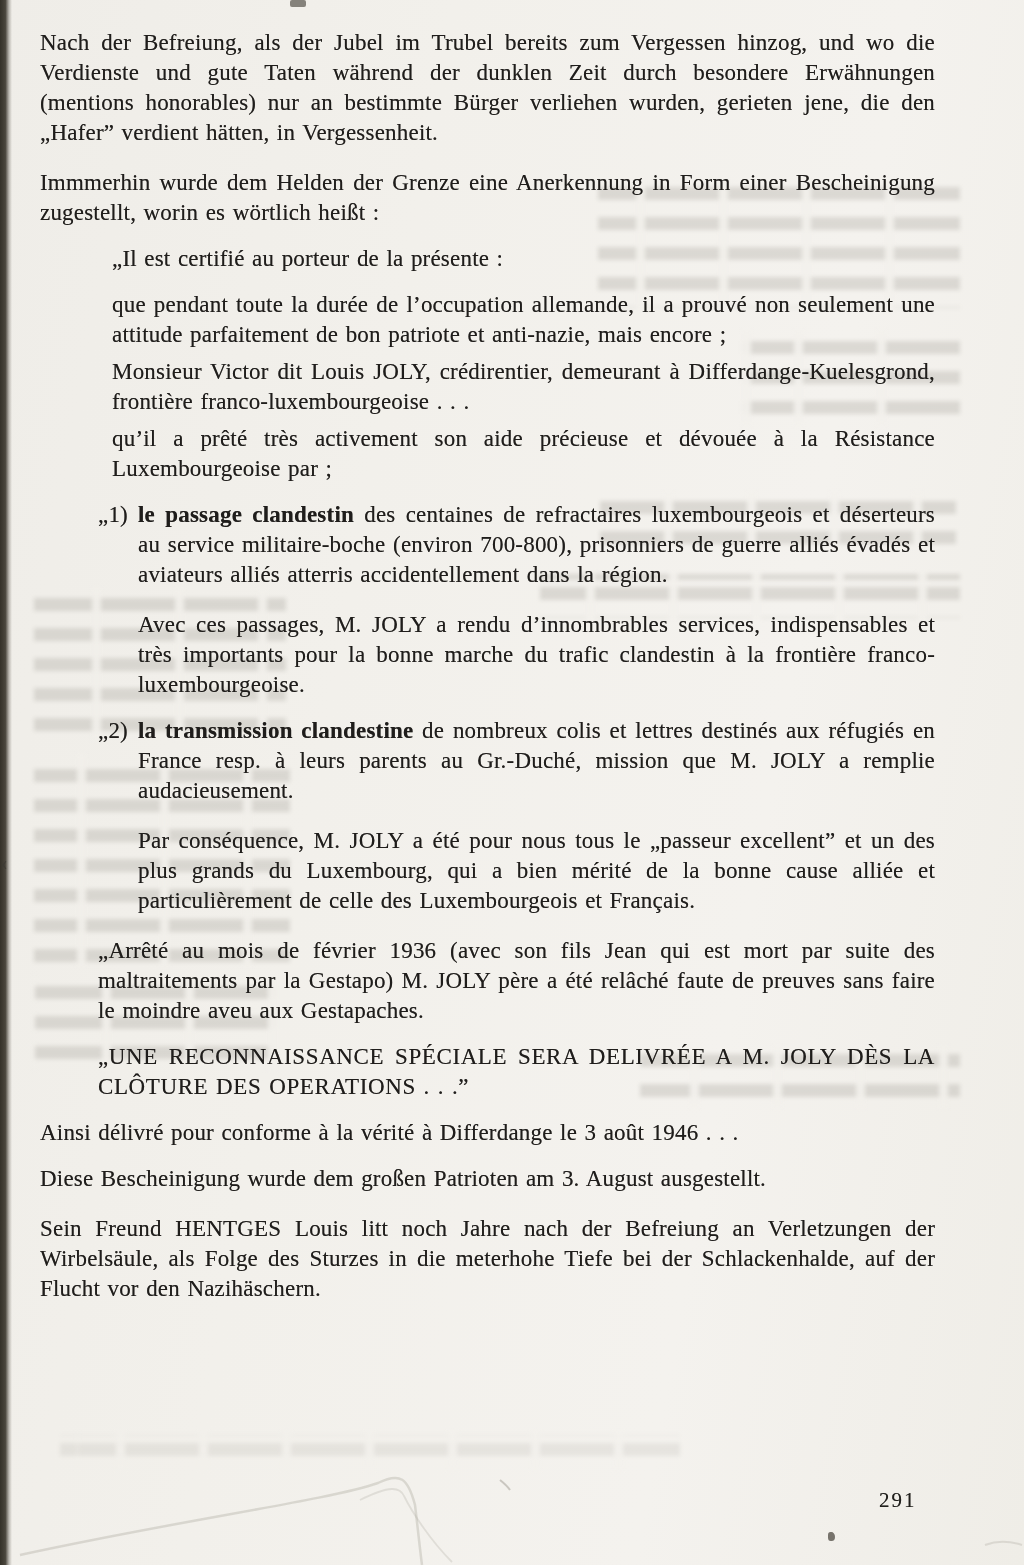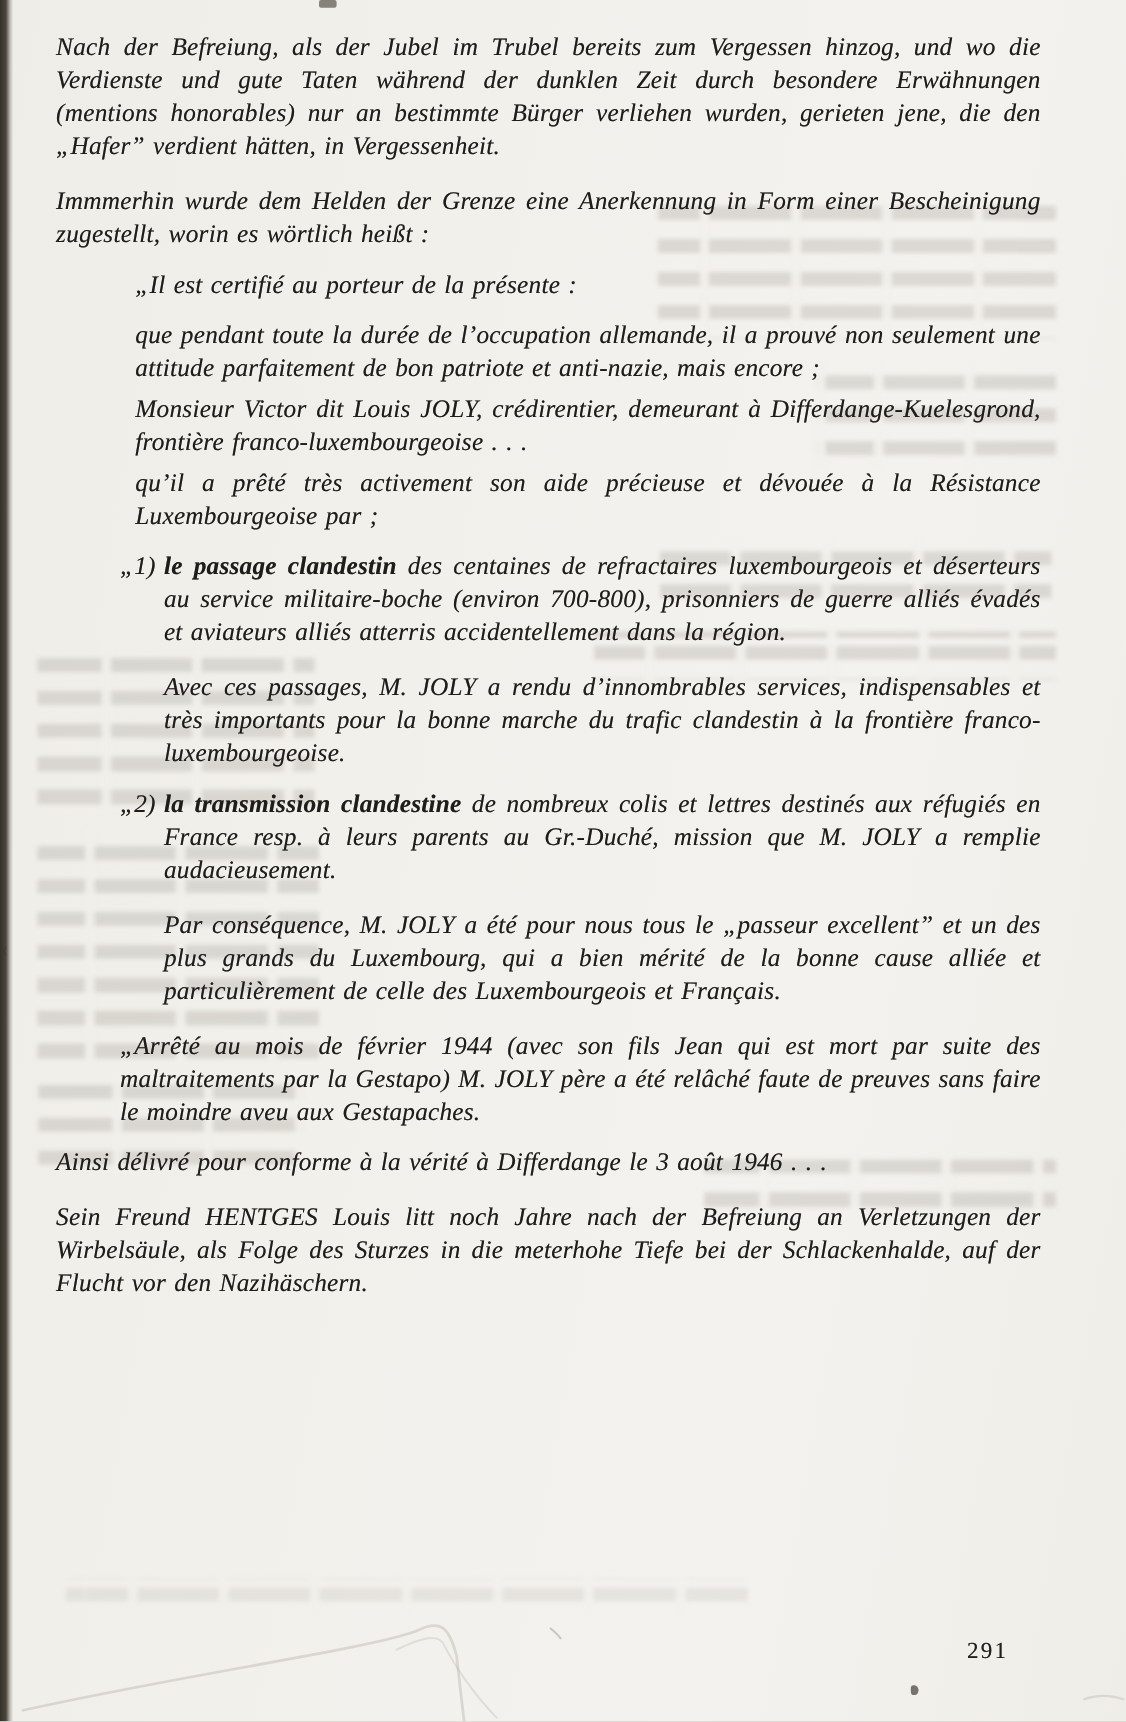--- a/index.html
+++ b/index.html
@@ -12,21 +12,21 @@
     color:#1f1d1b;
   }
   
   .edge-left{
     position:absolute;left:0;top:0;width:12px;height:100%;
     background:linear-gradient(90deg,#343129 0%,#4a463d 45%,rgba(90,85,75,.35) 75%,rgba(90,85,75,0) 100%);
   }
   .speck-top{position:absolute;left:290px;top:0;width:16px;height:7px;background:#6a675f;border-radius:2px;opacity:.8;}
   .speck-bottom{position:absolute;left:828px;top:1532px;width:7px;height:9px;background:#4d4a42;border-radius:40% 60% 55% 45%;opacity:.75;}
   .margin-mark{position:absolute;left:1px;top:852px;width:14px;height:22px;color:#3c3a34;font-size:20px;line-height:22px;opacity:.8;}
-  .text-col{position:absolute;left:51px;top:28px;width:895px;font-style:italic;}
+  .text-col{position:absolute;left:40px;top:28px;width:895px;}
   .p{
     margin:0 0 7px 0;
     font-size:23px;line-height:30px;
     text-align:justify;
     word-spacing:1.5px;letter-spacing:.2px;
     text-shadow:0 0 .5px rgba(31,29,27,.55);
   }
   .p:last-child{margin-bottom:0;}
   .indent-quote{margin-left:72px;width:auto;}
   .cite{margin-left:58px;}
@@ -89,25 +89,27 @@
     <p class="p list gap-lg">
       <span class="marker">„1)</span><b>le passage clandestin</b><span> des centaines de refractaires luxembourgeois et déserteurs au service militaire-boche (environ 700-800), prisonniers de guerre alliés évadés et aviateurs alliés atterris accidentellement dans la région.</span>
     </p>
     <p class="p cont gap-md">Avec ces passages, M. JOLY a rendu d’innombrables services, indispensables et très importants pour la bonne marche du trafic clandestin à la frontière franco-luxembourgeoise.</p>
 
     <p class="p list gap-lg">
       <span class="marker">„2)</span><b>la transmission clandestine</b><span> de nombreux colis et lettres destinés aux réfugiés en France resp. à leurs parents au Gr.-Duché, mission que M. JOLY a remplie audacieusement.</span>
     </p>
     <p class="p cont gap-md">Par conséquence, M. JOLY a été pour nous tous le „passeur excellent” et un des plus grands du Luxembourg, qui a bien mérité de la bonne cause alliée et particulièrement de celle des Luxembourgeois et Français.</p>
 
-    <p class="p cite gap-md">„Arrêté au mois de février 1944 (avec son fils Jean qui est mort par suite des maltraitements par la Gestapo) M. JOLY père a été relâché faute de preuves sans faire le moindre aveu aux Gestapaches.</p>
+    <p class="p cite gap-md">„Arrêté au mois de février 1936 (avec son fils Jean qui est mort par suite des maltraitements par la Gestapo) M. JOLY père a été relâché faute de preuves sans faire le moindre aveu aux Gestapaches.</p>
 
+    <p class="p cite upper gap-lg">„UNE RECONNAISSANCE SPÉCIALE SERA DELIVRÉE A M. JOLY DÈS LA CLÔTURE DES OPERATIONS . . .”</p>
 
     <p class="p ainsi gap-lg">Ainsi délivré pour conforme à la vérité à Differdange le 3 août 1946 . . .</p>
 
+    <p class="p gap-lg">Diese Bescheinigung wurde dem großen Patrioten am 3. August ausgestellt.</p>
     <p class="p gap-md">Sein Freund HENTGES Louis litt noch Jahre nach der Befreiung an Verletzungen der Wirbelsäule, als Folge des Sturzes in die meterhohe Tiefe bei der Schlackenhalde, auf der Flucht vor den Nazihäschern.</p>
 
   </div>
 
   <div class="page-number">291</div>
 
   <svg class="smudges" width="1024" height="1565" viewBox="0 0 1024 1565">
     <path d="M20 1555 C 180 1520, 330 1500, 378 1483 C 400 1472, 408 1478, 415 1505 C 418 1530, 420 1550, 422 1565" fill="none" stroke="#a9a59c" stroke-width="2.5" opacity="0.35"></path>
     <path d="M360 1500 C 390 1485, 400 1487, 404 1496 C 412 1512, 430 1540, 452 1562" fill="none" stroke="#b4b0a7" stroke-width="1.8" opacity="0.3"></path>
     <path d="M500 1480 C 505 1484, 508 1487, 510 1490" fill="none" stroke="#8b877e" stroke-width="2" opacity="0.4"></path>

